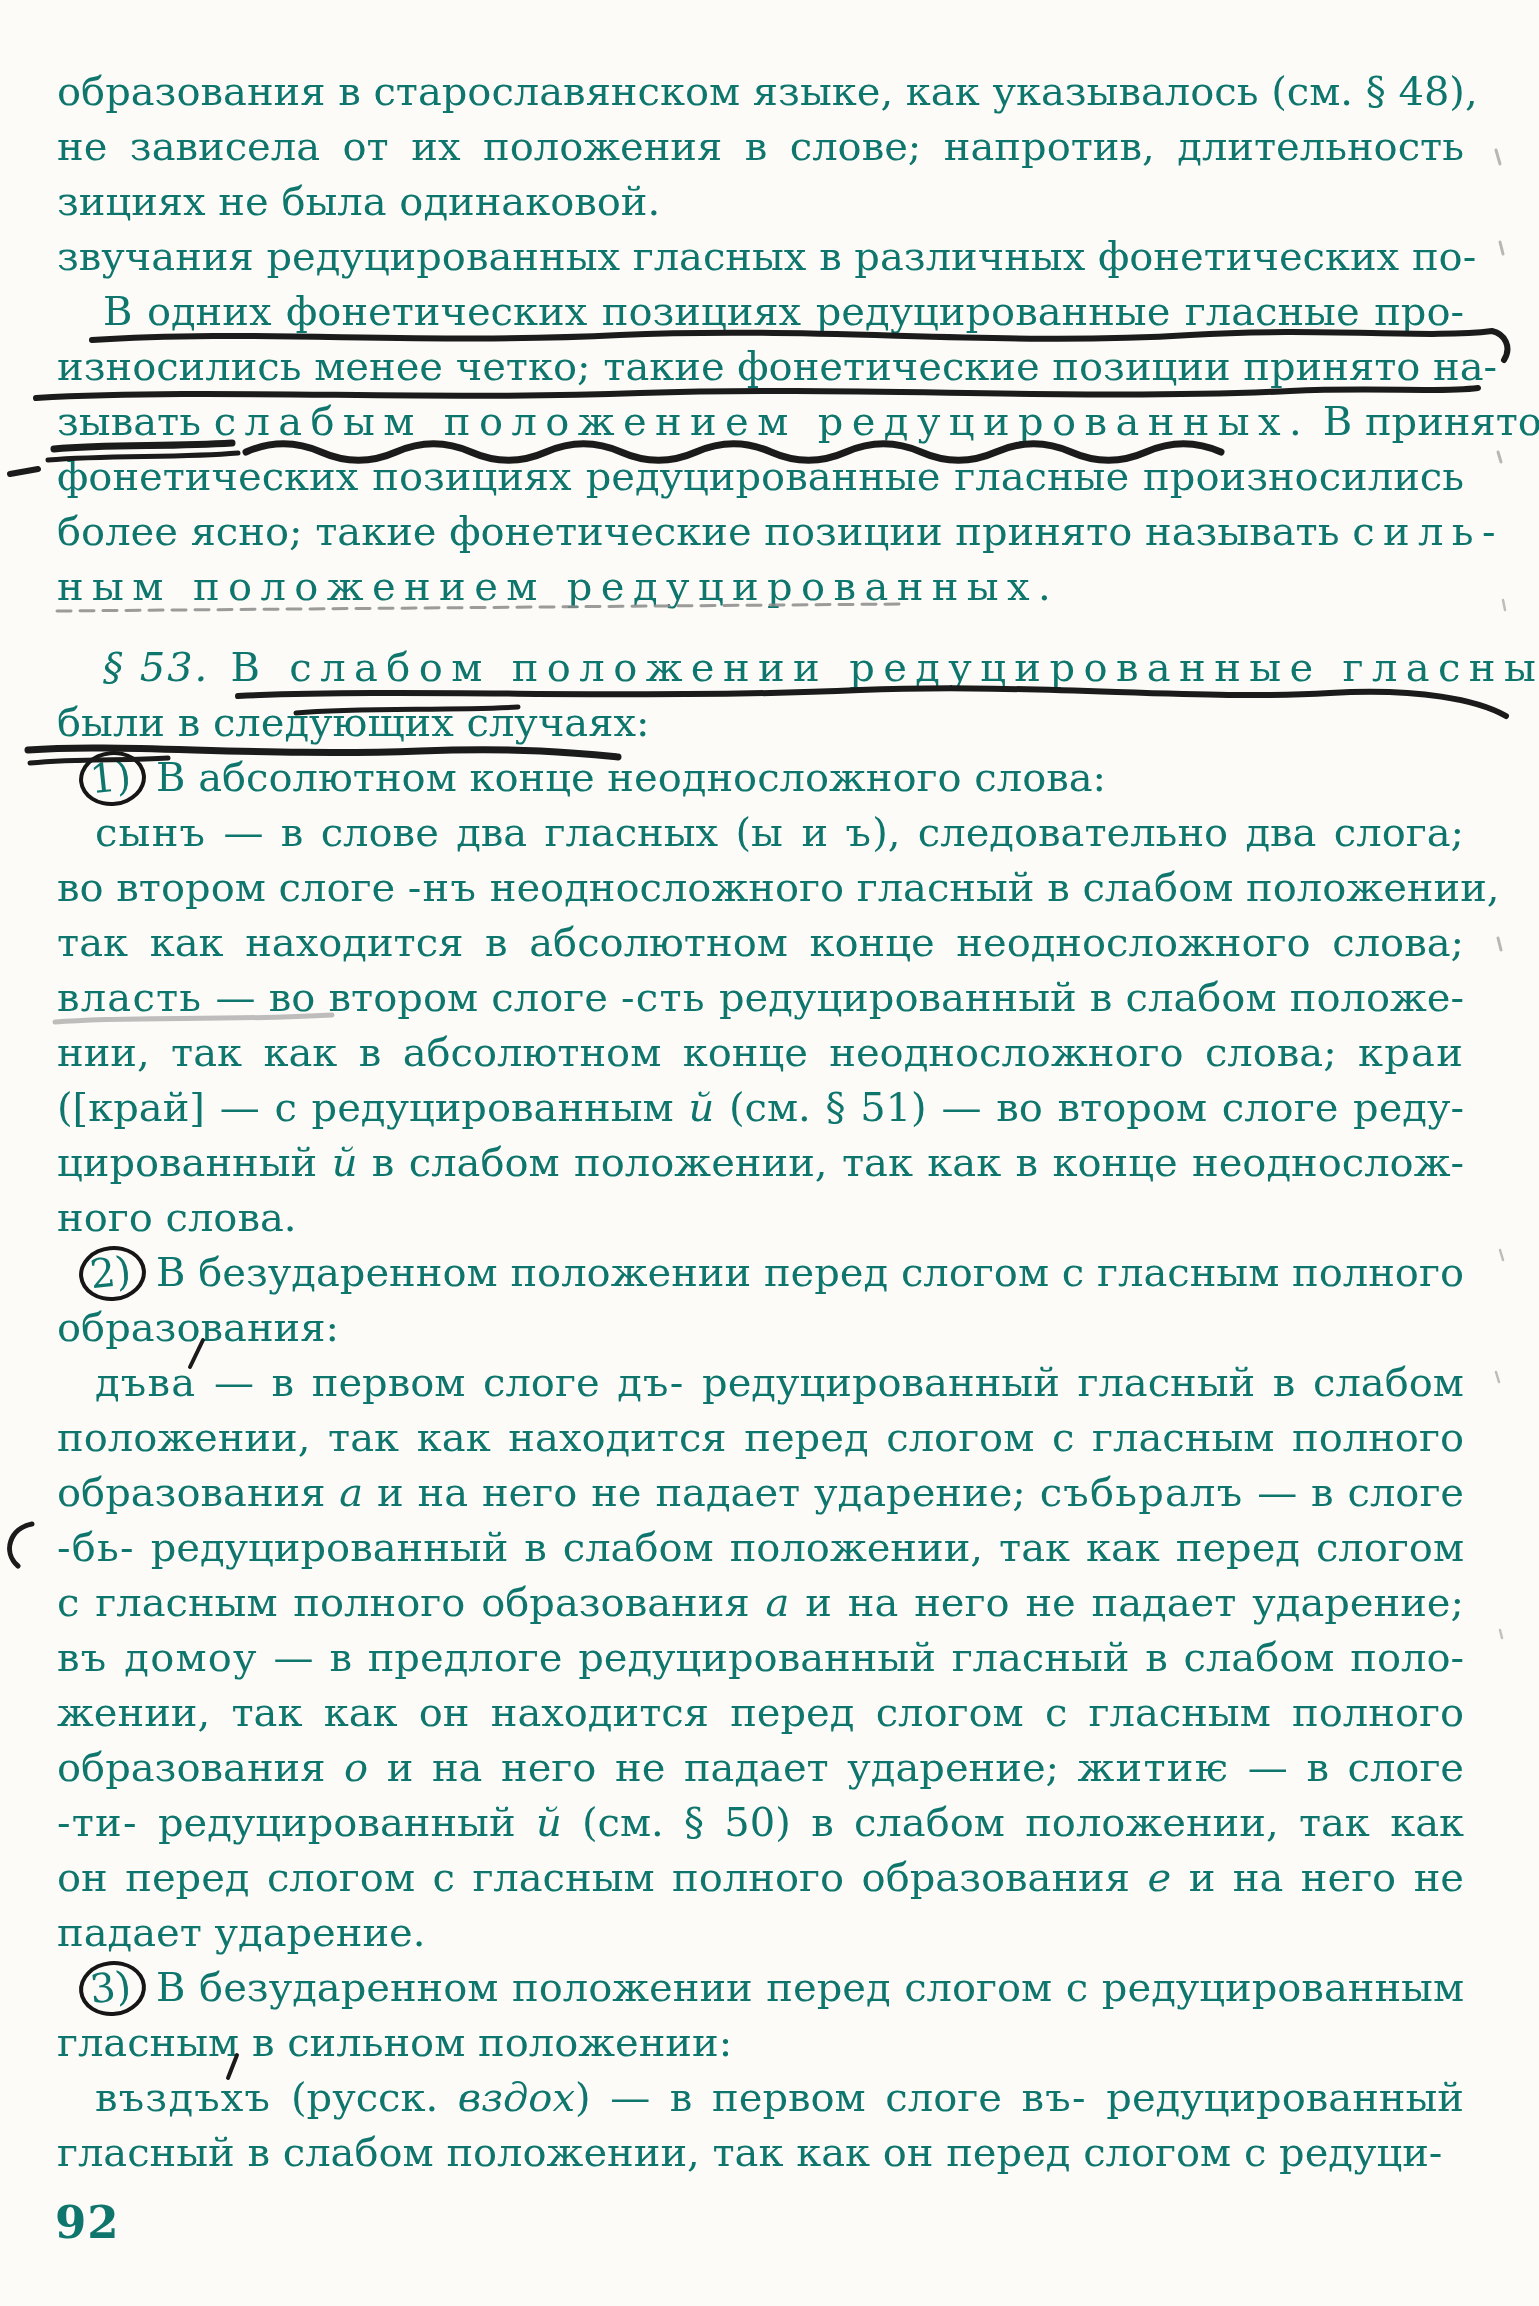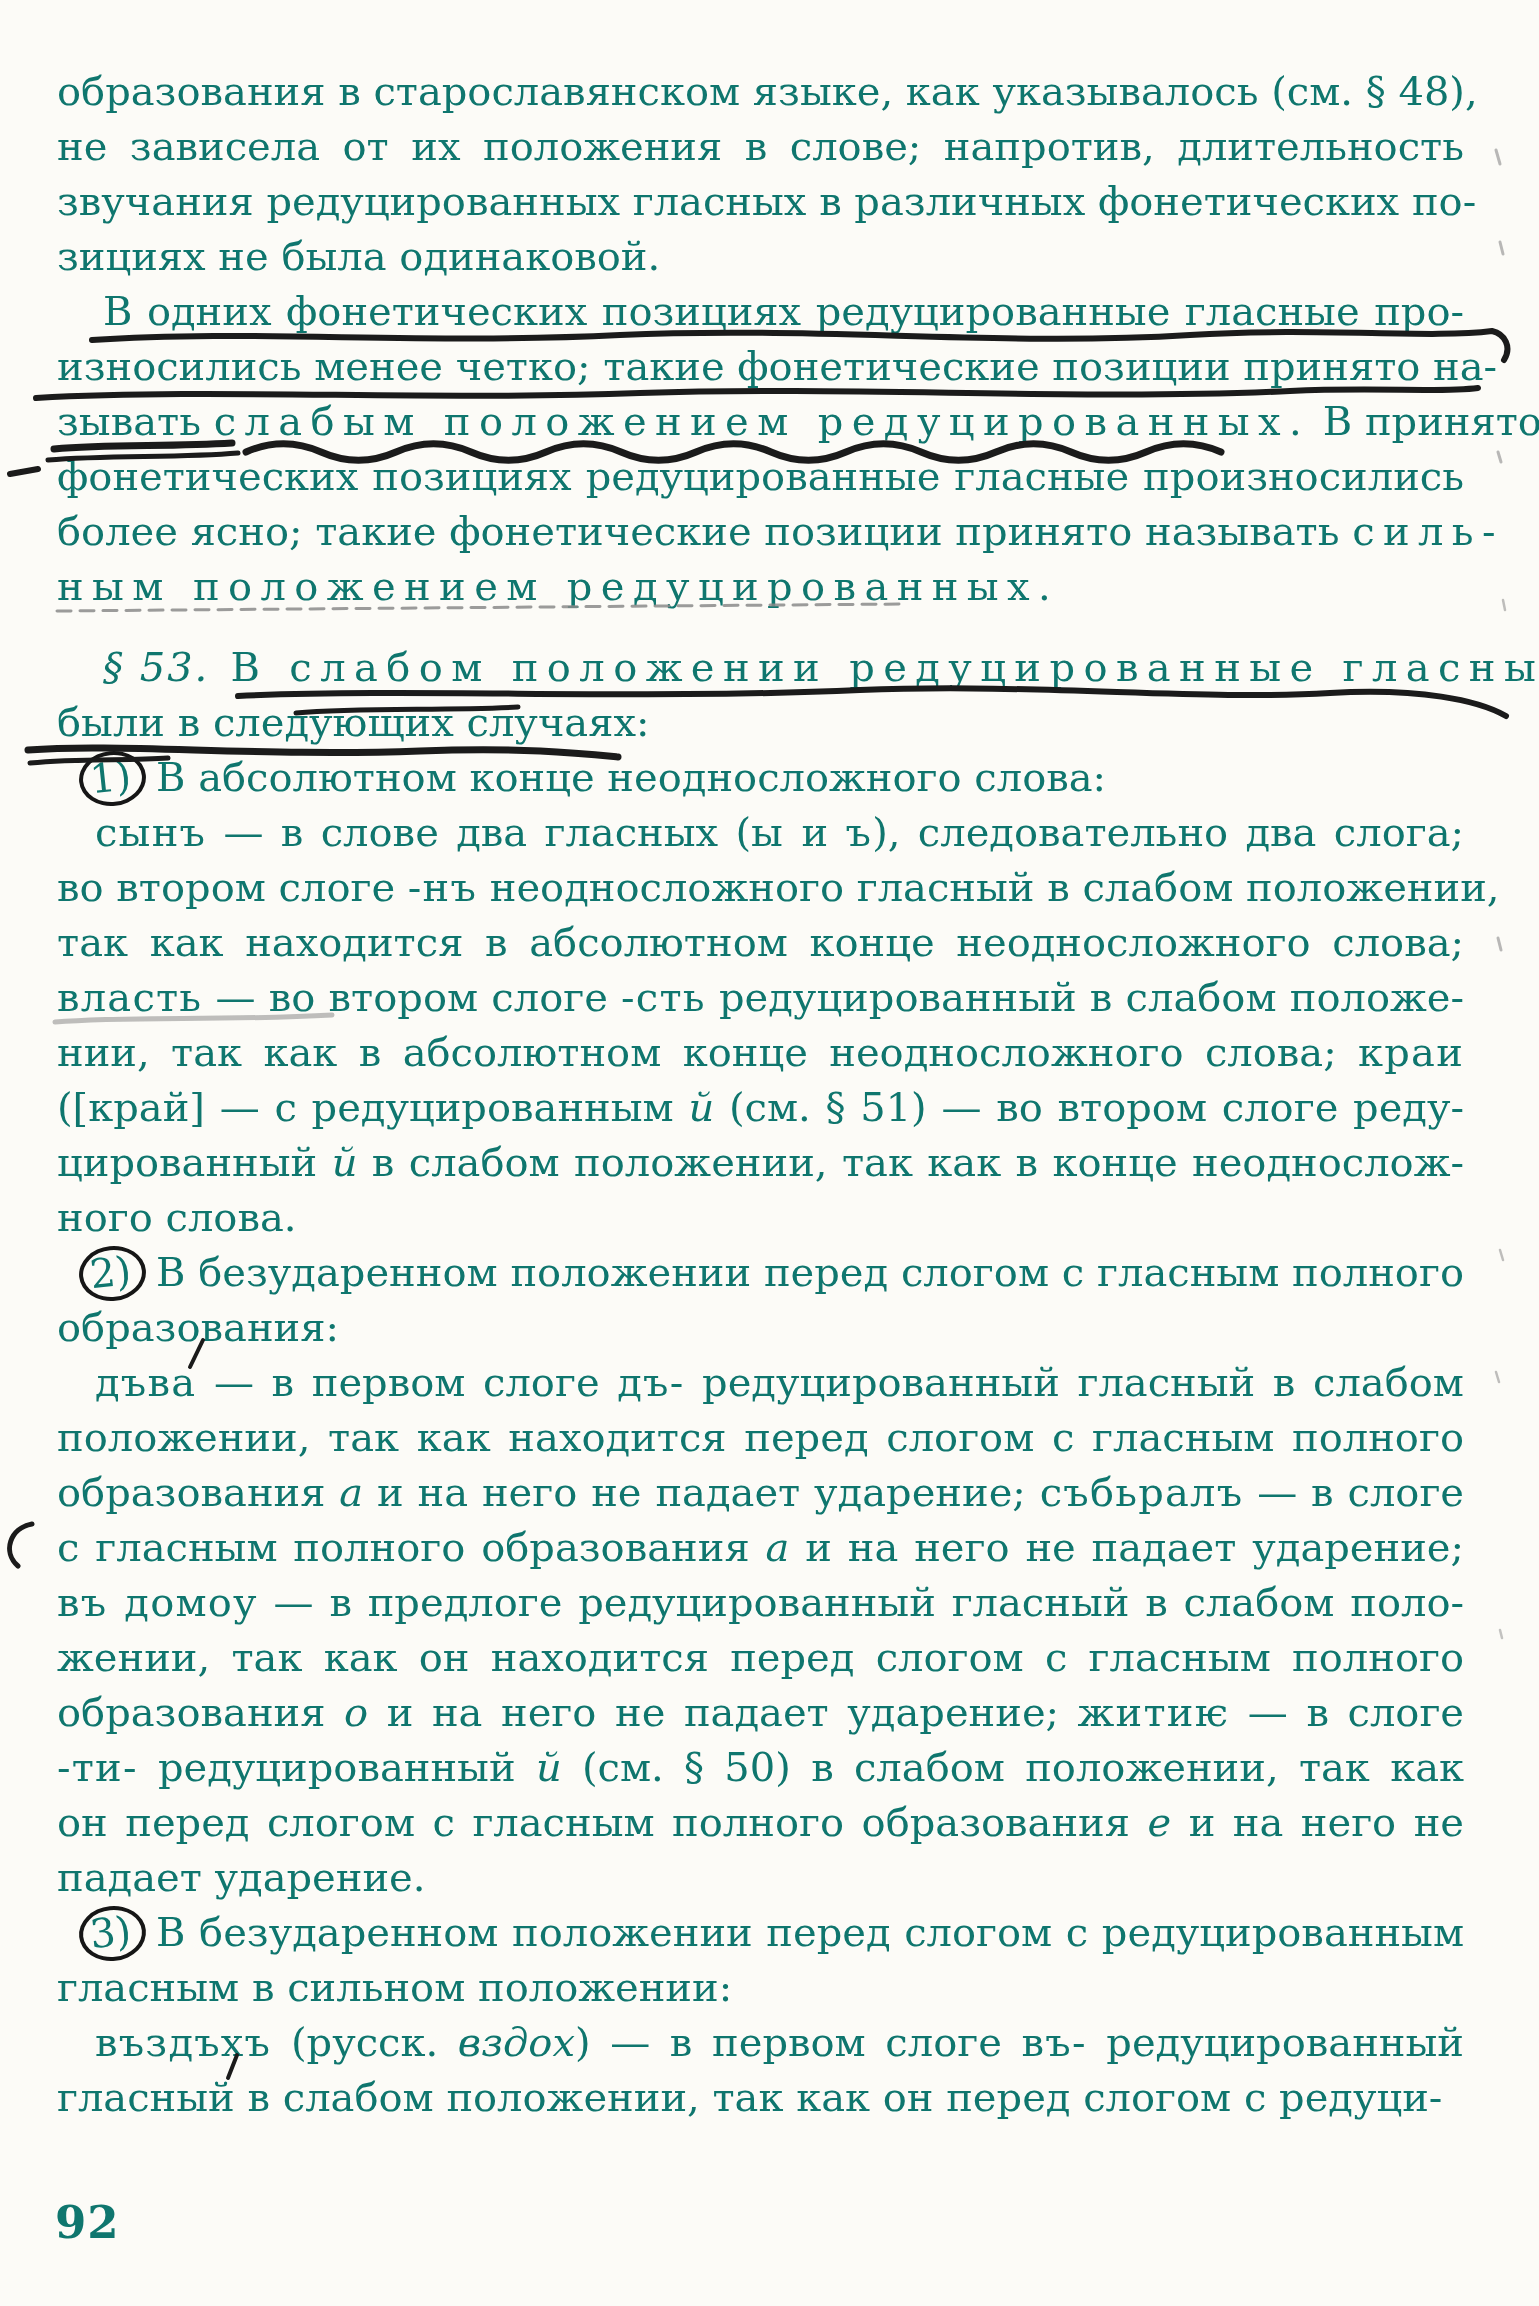--- a/index.html
+++ b/index.html
@@ -32,22 +32,22 @@
 </head>
 <body>
 
 <main class="page">
 
   <div class="textblock">
 
     <div class="para">
       <div class="ln"><span>образования в старославянском языке, как указывалось (см. § 48),</span></div>
       <div class="ln"><span>не зависела от их положения в слове; напротив, длительность</span></div>
+      <div class="ln last"><span>зициях не была одинаковой.</span></div>
       <div class="ln"><span>звучания редуцированных гласных в различных фонетических по-</span></div>
-      <div class="ln last"><span>зициях не была одинаковой.</span></div>
     </div>
 
     <div class="para">
       <div class="ln ind"><span>В одних фонетических позициях редуцированные гласные про-</span></div>
       <div class="ln"><span>износились менее четко; такие фонетические позиции принято на-</span></div>
       <div class="ln"><span>зывать </span><span class="sp">слабым положением редуцированных.</span><span> В принято</span></div>
       <div class="ln"><span>фонетических позициях редуцированные гласные произносились</span></div>
       <div class="ln"><span>более ясно; такие фонетические позиции принято называть </span><span class="sp">силь-</span></div>
       <div class="ln last"><span class="sp">ным положением редуцированных.</span></div>
     </div>
@@ -74,20 +74,21 @@
 
     <div class="para">
       <div class="ln ind2"><span class="circ">2)</span><span>В безударенном положении перед слогом с гласным полного</span></div>
       <div class="ln last"><span>образования:</span></div>
     </div>
 
     <div class="para">
       <div class="ln ind2"><span class="cs">дъва</span><span> — в первом слоге </span><span class="cs">дъ-</span><span> редуцированный гласный в слабом</span></div>
       <div class="ln"><span>положении, так как находится перед слогом с гласным полного</span></div>
       <div class="ln"><span>образования </span><span class="it">а</span><span> и на него не падает ударение; </span><span class="cs">събьралъ</span><span> — в слоге</span></div>
+      <div class="ln"><span class="cs">-бь-</span><span> редуцированный в слабом положении, так как перед слогом</span></div>
       <div class="ln"><span>с гласным полного образования </span><span class="it">а</span><span> и на него не падает ударение;</span></div>
       <div class="ln"><span class="cs">въ домоу</span><span> — в предлоге редуцированный гласный в слабом поло-</span></div>
       <div class="ln"><span>жении, так как он находится перед слогом с гласным полного</span></div>
       <div class="ln"><span>образования </span><span class="it">о</span><span> и на него не падает ударение; </span><span class="cs">житиѥ</span><span> — в слоге</span></div>
       <div class="ln"><span class="cs">-ти-</span><span> редуцированный </span><span class="it">й</span><span> (см. § 50) в слабом положении, так как</span></div>
       <div class="ln"><span>он перед слогом с гласным полного образования </span><span class="it">е</span><span> и на него не</span></div>
       <div class="ln last"><span>падает ударение.</span></div>
     </div>
 
     <div class="para">

